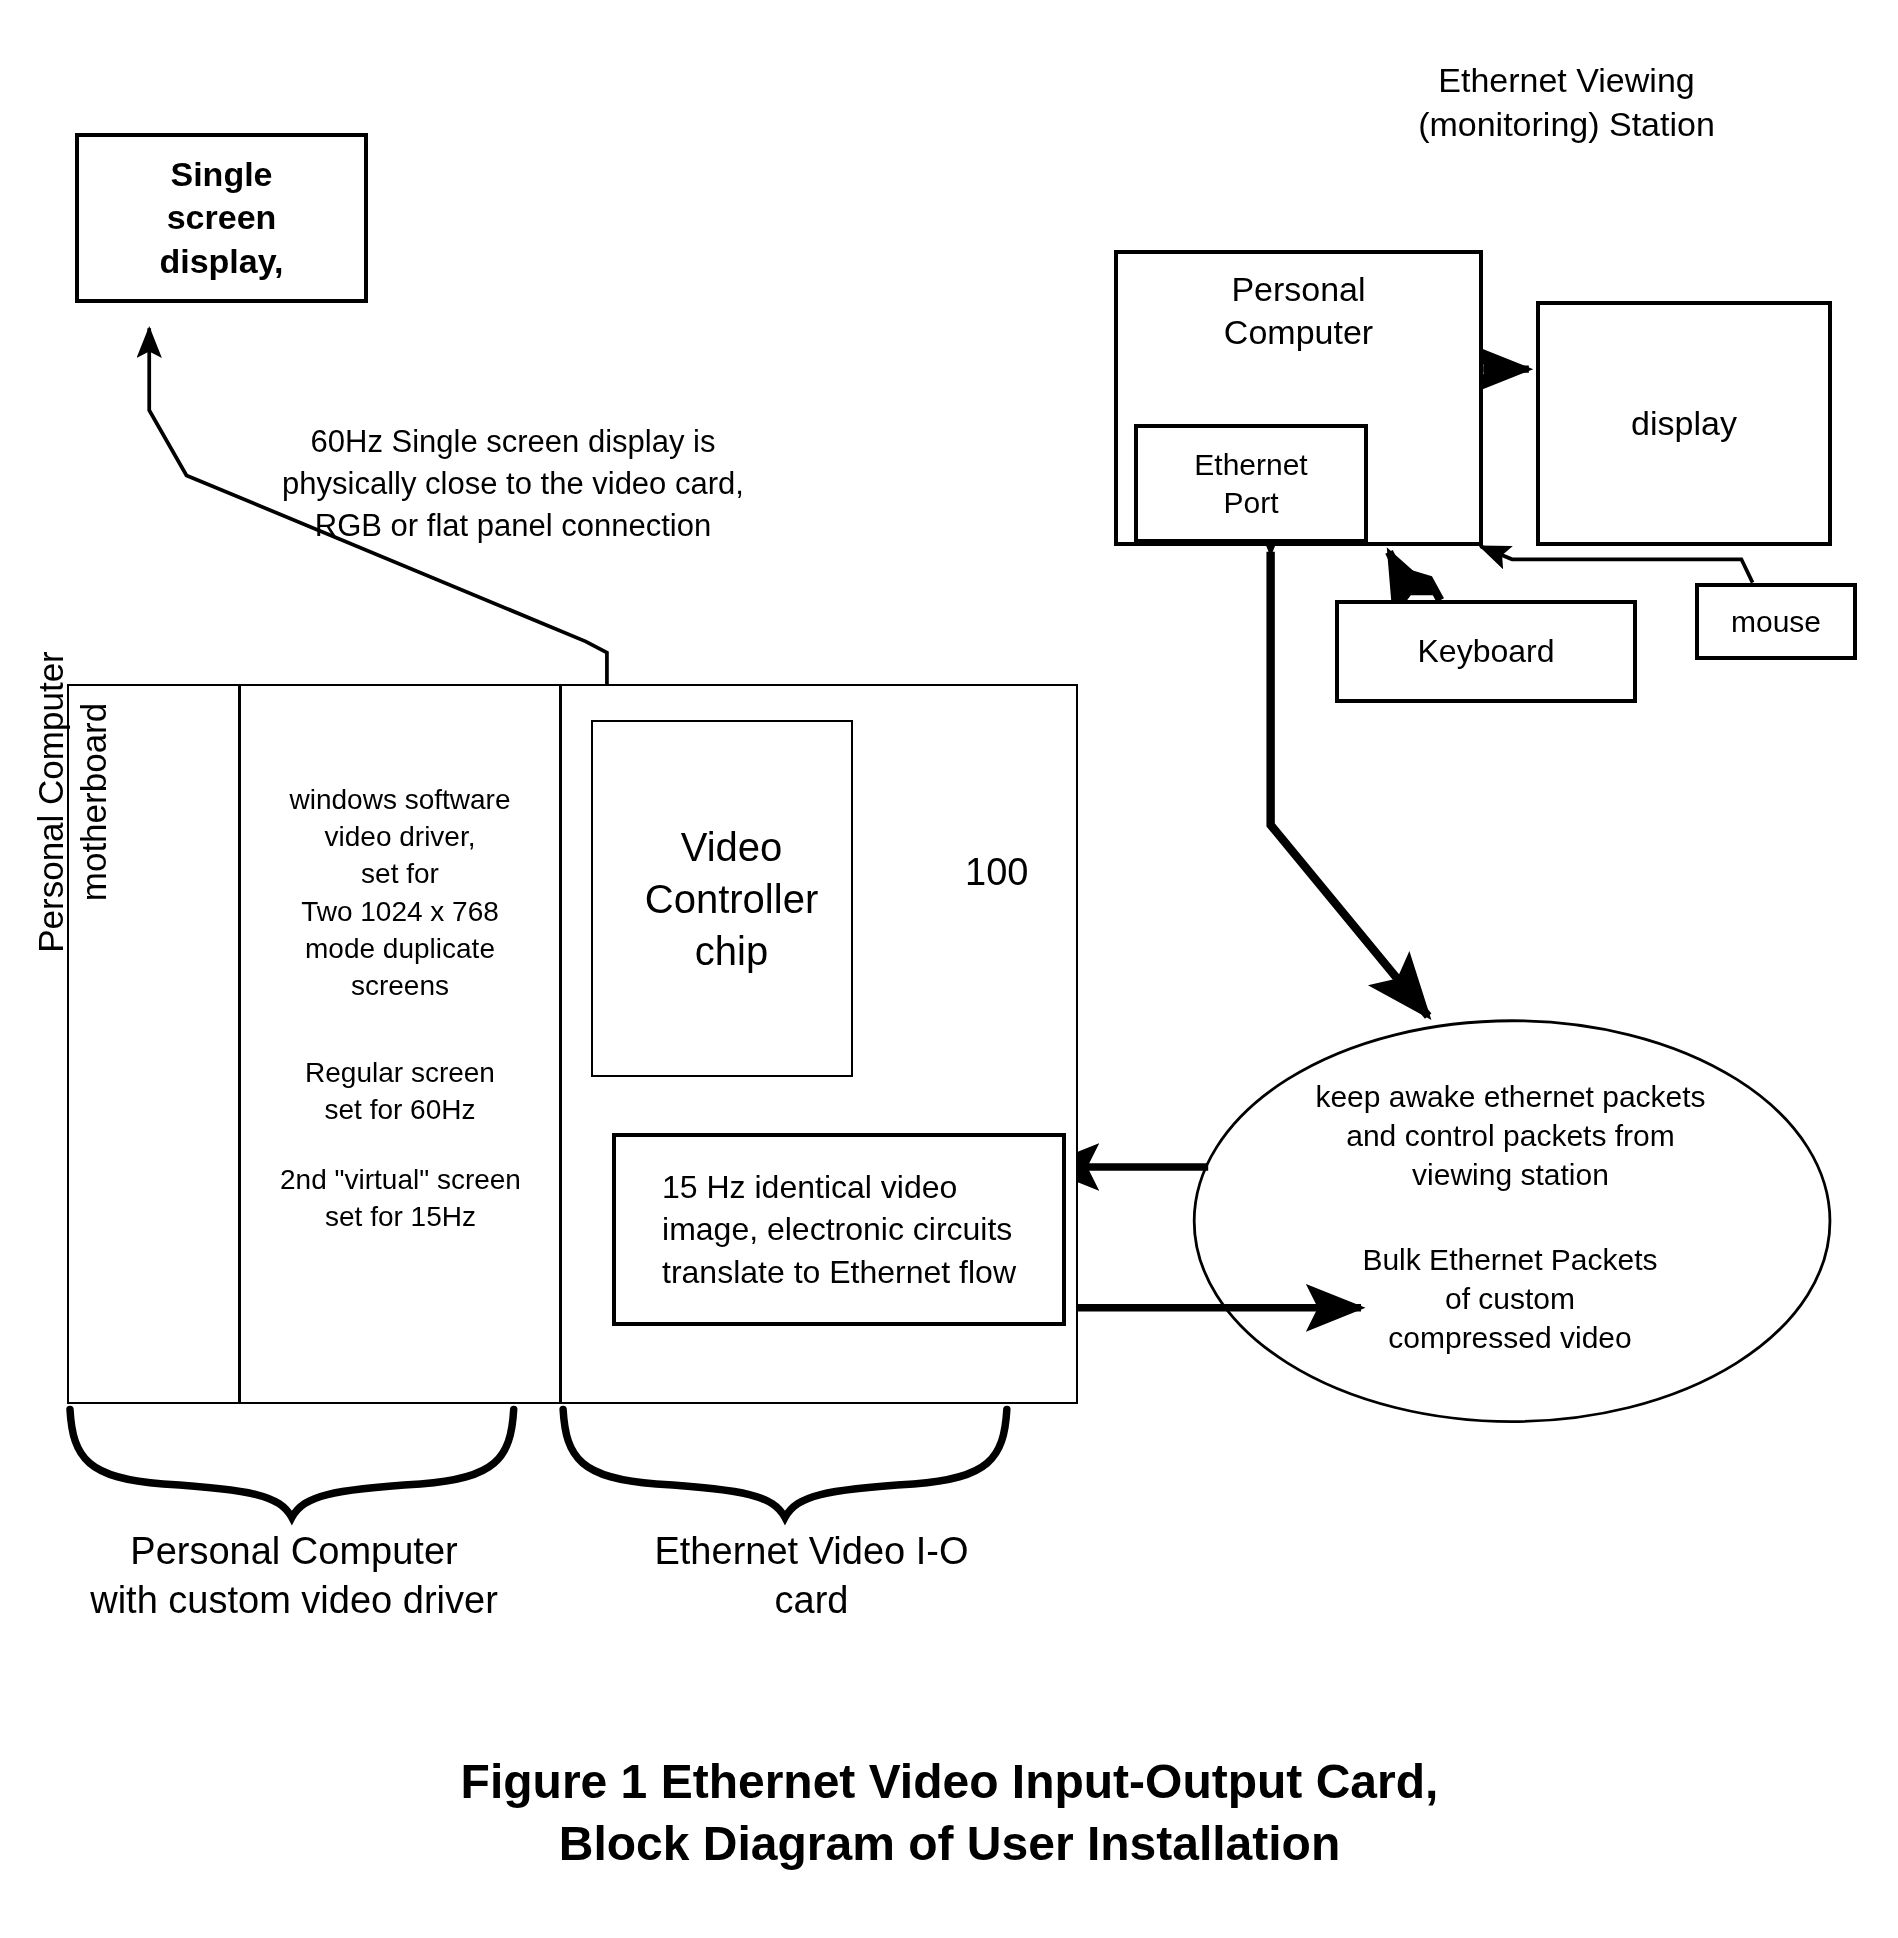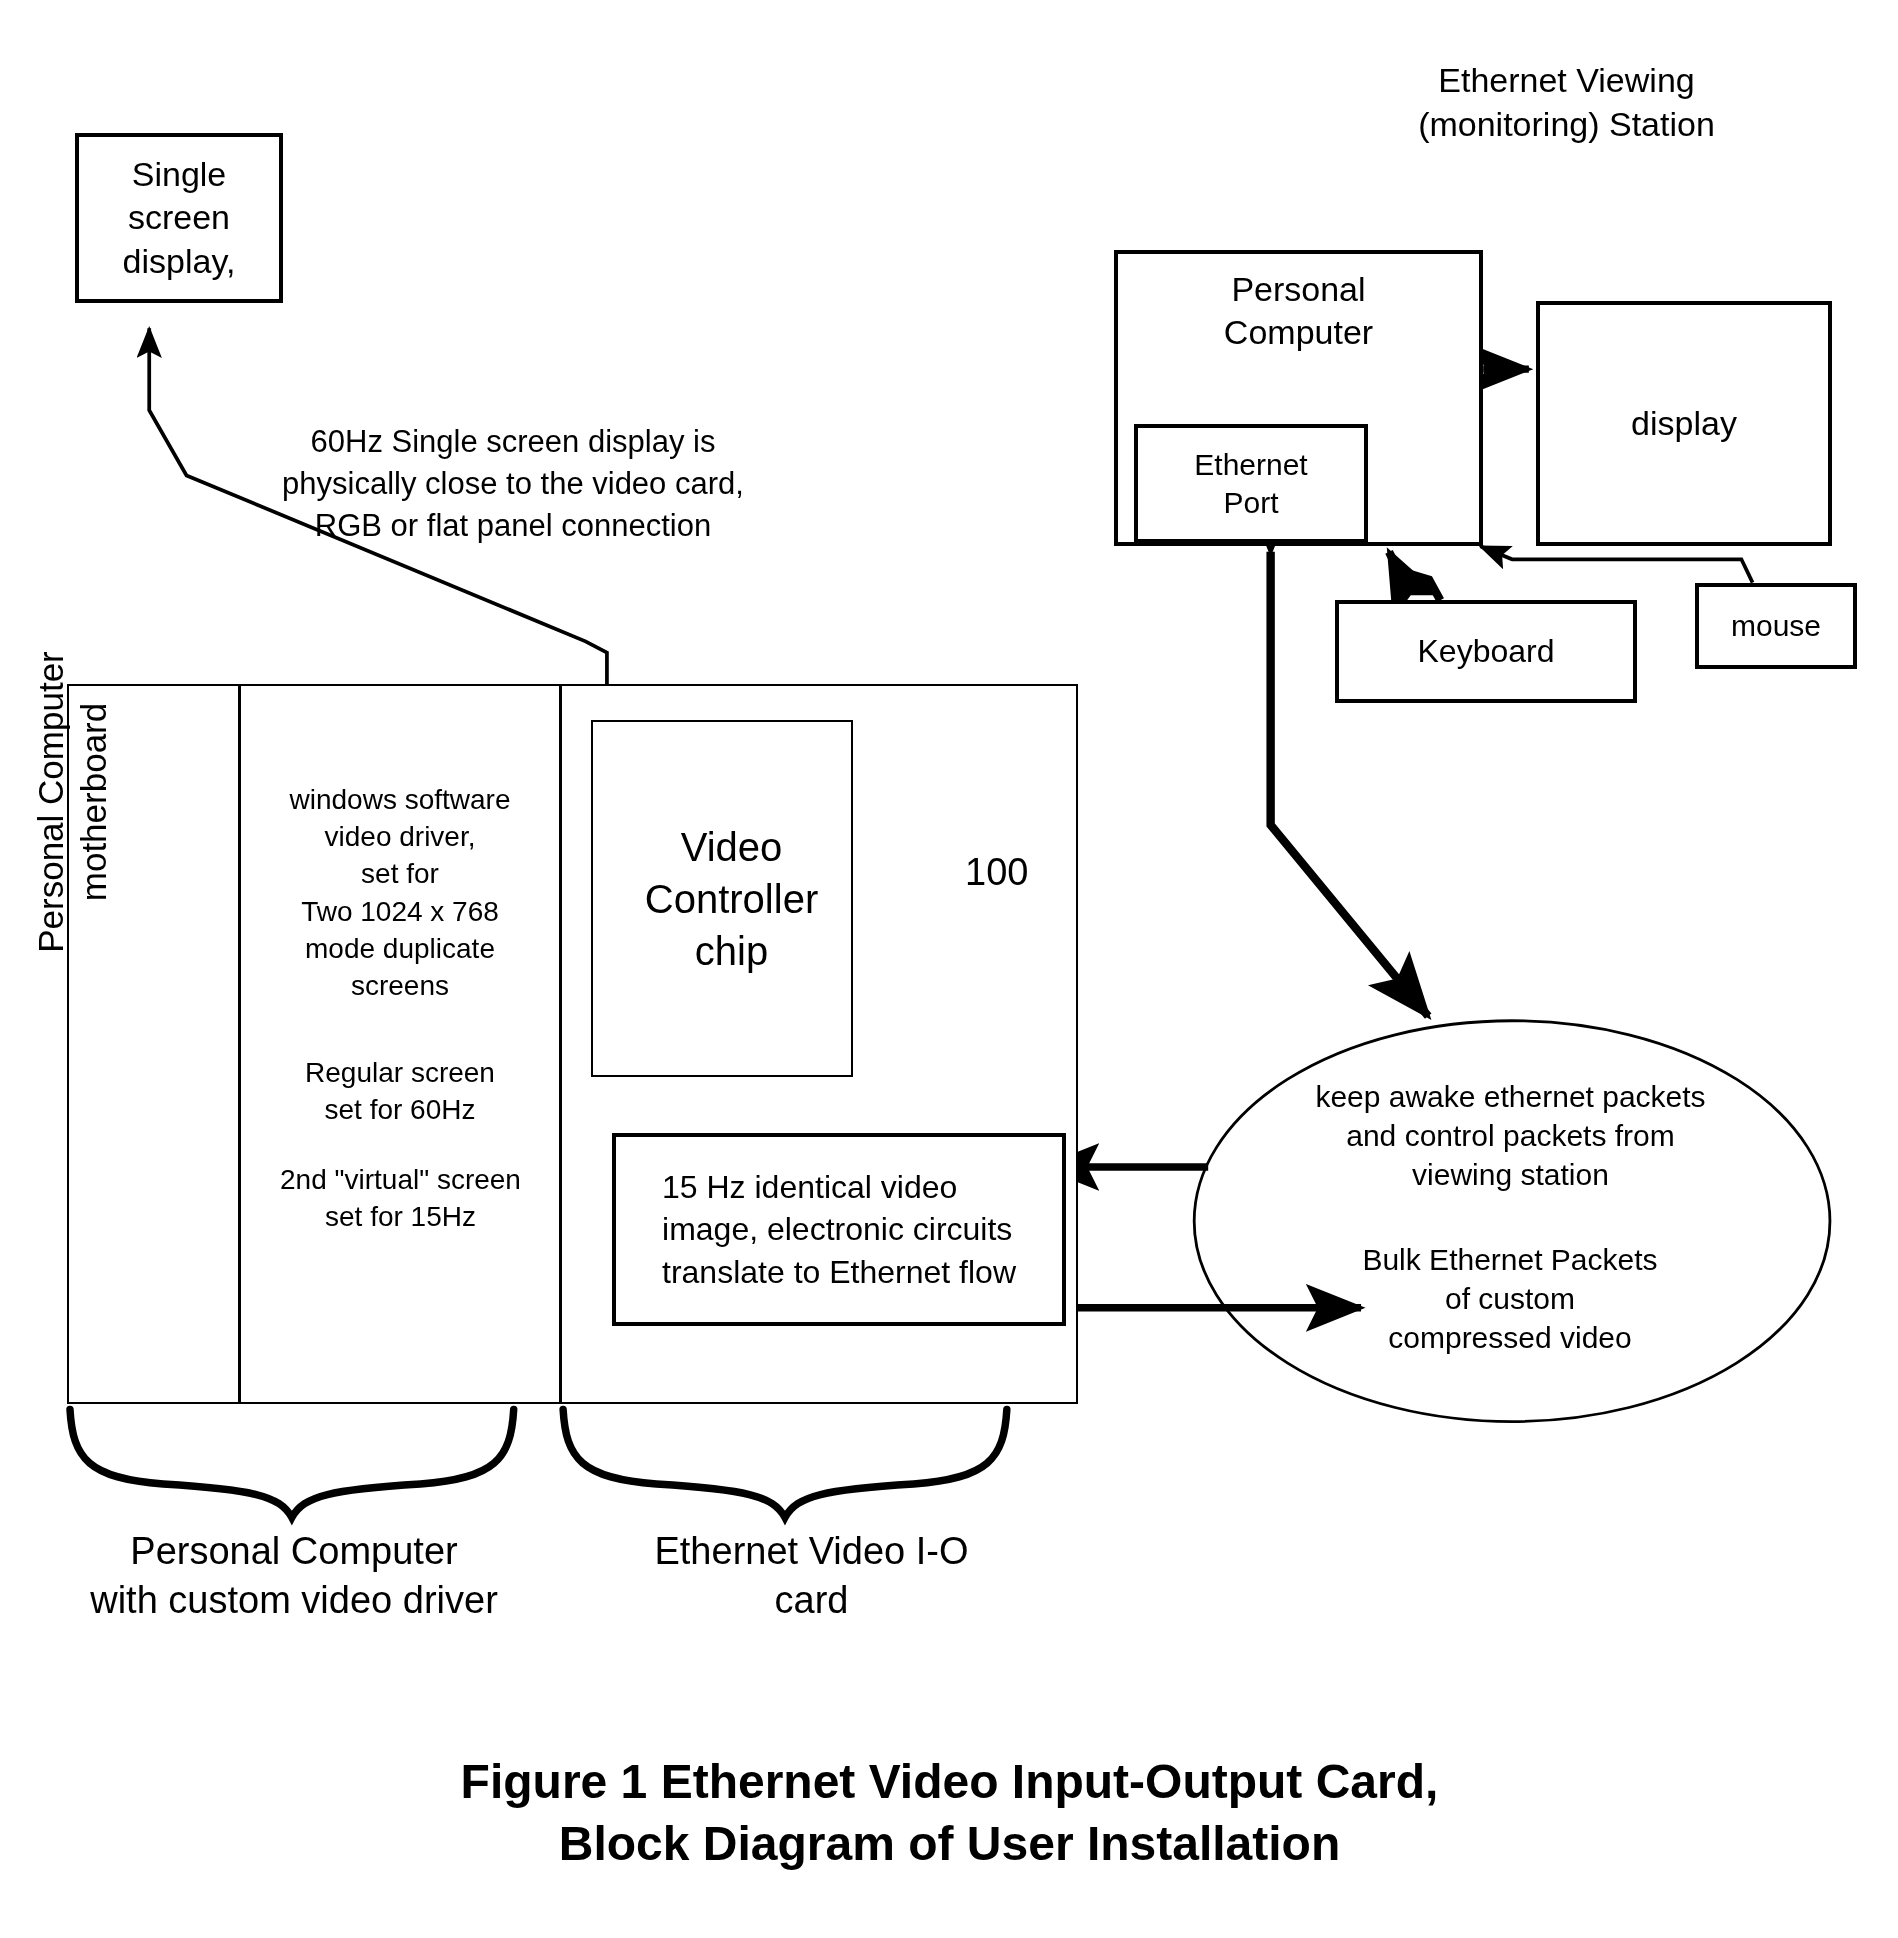--- a/index.html
+++ b/index.html
@@ -7,29 +7,29 @@
        font-family:"Liberation Sans","DejaVu Sans",sans-serif;color:#000;}
   #stage{position:absolute;left:0;top:0;width:1899px;height:1938px;overflow:hidden;}
   svg#wires{position:absolute;left:0;top:0;width:1899px;height:1938px;pointer-events:none;}
 
   .box{position:absolute;box-sizing:border-box;border:4.7px solid #000;background:#fff;
        display:flex;align-items:center;justify-content:center;text-align:center;}
   .thin{border-width:2.8px;}
   .lbl{position:absolute;text-align:center;line-height:1.20;white-space:pre-line;}
 
   
-  #single-screen-display{left:75px;top:133px;width:208px;height:170px;font-size:34px;line-height:1.28;}
+  #single-screen-display{left:75px;top:133px;width:293px;height:170px;font-size:34px;line-height:1.28;font-weight:bold;}
   #station-title{left:1240px;top:58px;width:653px;font-size:34px;line-height:1.30;}
 
   #pc-station{left:1114px;top:250px;width:369px;height:296px;align-items:flex-start;
               justify-content:center;padding-top:14px;font-size:34px;line-height:1.25;}
   #ethernet-port{left:1134px;top:424px;width:234px;height:119px;font-size:30px;line-height:1.25;}
   #viewing-display{left:1536px;top:301px;width:296px;height:245px;font-size:34px;}
   #keyboard{left:1335px;top:600px;width:302px;height:103px;font-size:32px;}
-  #mouse{left:1695px;top:583px;width:162px;height:86px;font-size:30px;}
+  #mouse{left:1695px;top:583px;width:162px;height:77px;font-size:30px;}
 
   #main-frame{left:67px;top:684px;width:1011px;height:720px;border-width:2.8px;display:block;}
   #div-a{position:absolute;left:238px;top:684px;width:2.8px;height:720px;background:#000;}
   #div-b{position:absolute;left:559px;top:684px;width:2.8px;height:720px;background:#000;}
 
   #mb-label{position:absolute;left:-157px;top:774px;width:429px;height:56px;
             transform:rotate(-90deg);transform-origin:center center;
             text-align:center;font-size:35px;line-height:1.22;white-space:pre-line;}
 
   #driver-text{left:250px;top:781px;width:300px;font-size:28px;line-height:1.33;}

